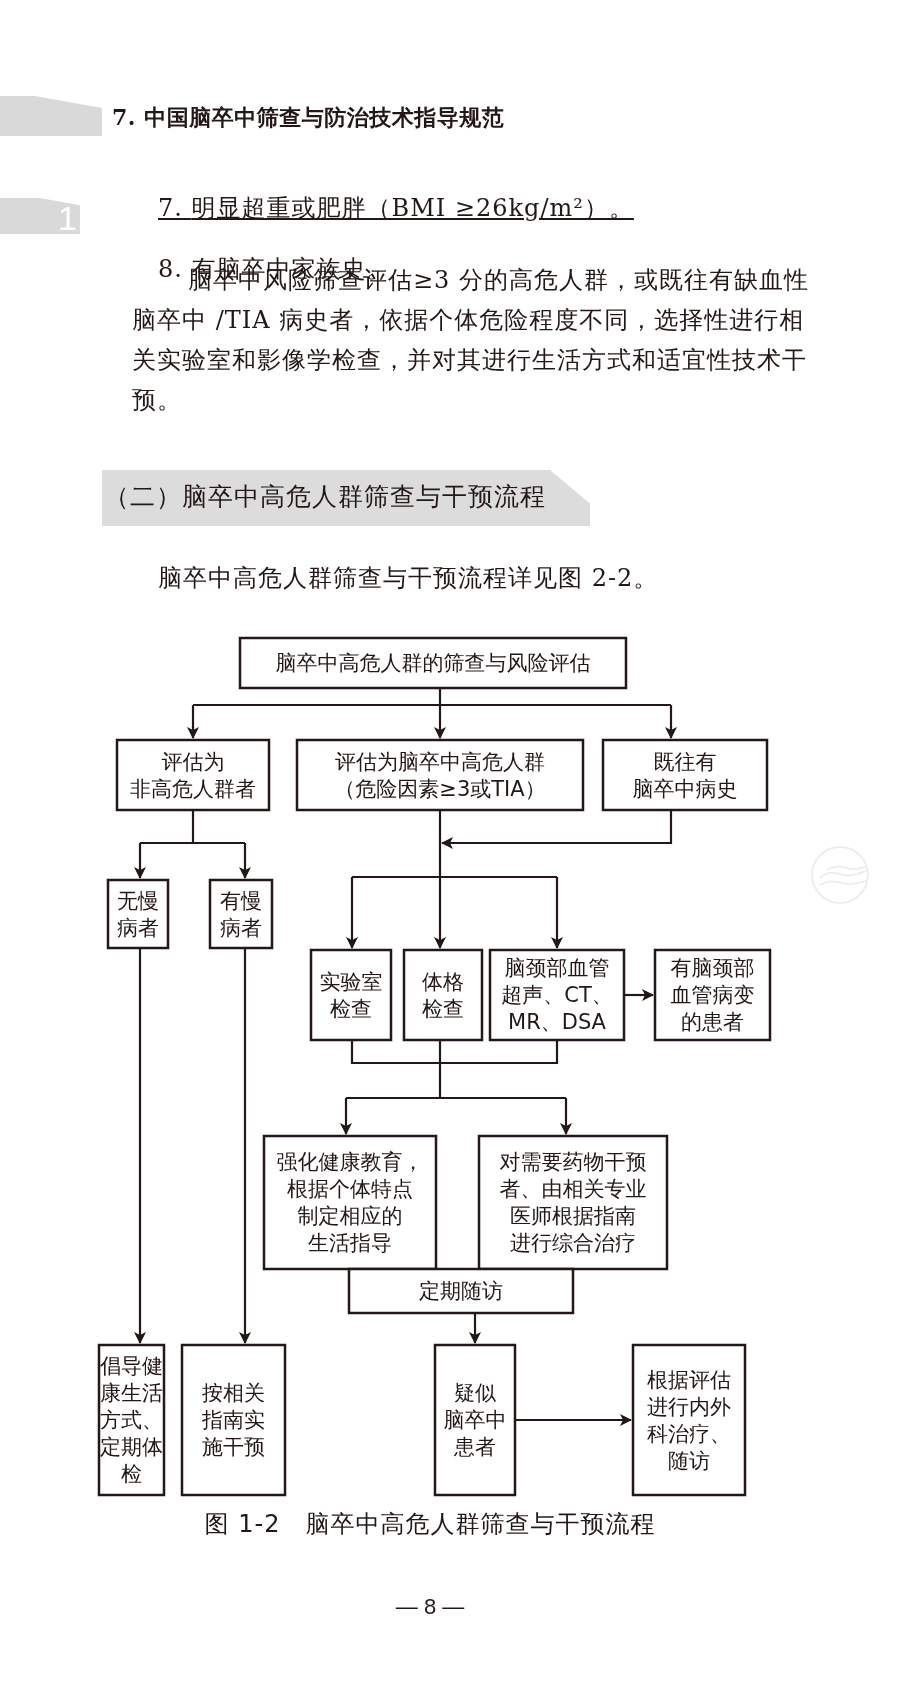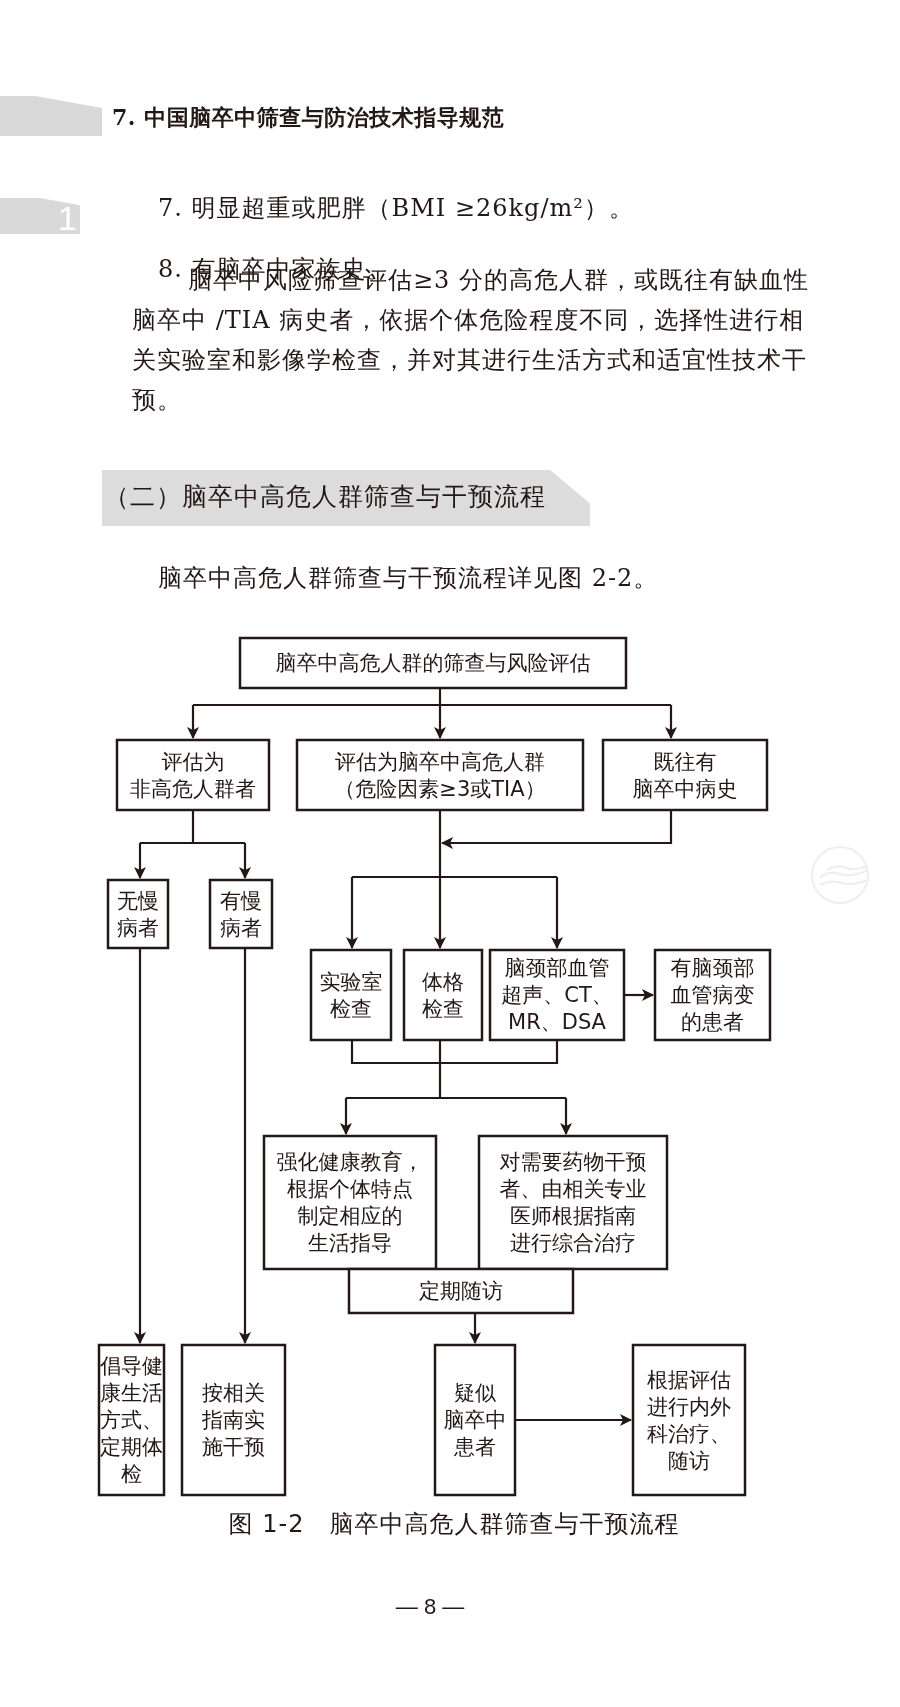--- a/index.html
+++ b/index.html
@@ -8,34 +8,34 @@
   .tab-deco { position:absolute; background:#d9d9d9; }
   #header-tab { left:0; top:96px; width:102px; height:40px;
     clip-path: polygon(0 0, 35px 0, 102px 30%, 102px 100%, 0 100%); }
   #chapter-tab { left:0; top:198px; width:80px; height:36px;
     clip-path: polygon(0 0, 40px 0, 80px 20%, 80px 100%, 0 100%); }
   #chapter-num { position:absolute; left:58px; top:198px; font-size:34px; color:#ffffff;
     font-family:"Liberation Sans",sans-serif; line-height:40px; }
   #running-header { position:absolute; left:112px; top:103px; font-size:22px; font-weight:bold;
     letter-spacing:0.5px; }
   .para { position:absolute; font-size:24px; line-height:40px; letter-spacing:1px; }
-  #item7 { left:158px; top:188px; }
+  #item7 { left:158px; top:188px;text-decoration:underline; }
   #item8 { left:158px; top:228px;margin-top:21px; }
   #body-p { left:102px; top:260px; width:680px; text-indent:56px;margin-left:30px; }
   #section-band { position:absolute; left:102px; top:470px; width:488px; height:56px; background:#dcdcdc;
     clip-path: polygon(0 0, 448px 0, 488px 60%, 488px 100%, 0 100%); }
   #section-title { position:absolute; left:104px; top:480px; font-size:25px;
     font-family:"DejaVu Sans","Liberation Sans",sans-serif; letter-spacing:1px; }
   #ref-text { position:absolute; left:158px; top:562px; font-size:24px; letter-spacing:1px; }
   #flowchart { position:absolute; left:0; top:0; }
   .fc-box { fill:#ffffff; stroke:#231815; stroke-width:2.5; }
   .fc-line { stroke:#231815; stroke-width:2.2; fill:none; }
   .fc-text { font-family:"DejaVu Sans","Liberation Sans",sans-serif; font-size:21px; fill:#231815; text-anchor:middle; }
   #caption { position:absolute; left:0; width:860px; top:1508px; text-align:center; font-size:24px;
-    font-family:"DejaVu Sans","Liberation Sans",sans-serif; letter-spacing:1px;margin-left:24px; }
+    font-family:"DejaVu Sans","Liberation Sans",sans-serif; letter-spacing:1px; }
   #page-number { position:absolute; left:0; width:860px; top:1594px; text-align:center; font-size:22px;
     font-family:"Liberation Sans",sans-serif; }
   #watermark { position:absolute; left:805px; top:840px; width:70px; height:70px; }
 </style>
 </head>
 <body>
 
 <div class="tab-deco" id="header-tab"></div>
 <div class="tab-deco" id="chapter-tab"></div>
 <div id="chapter-num">1</div>

